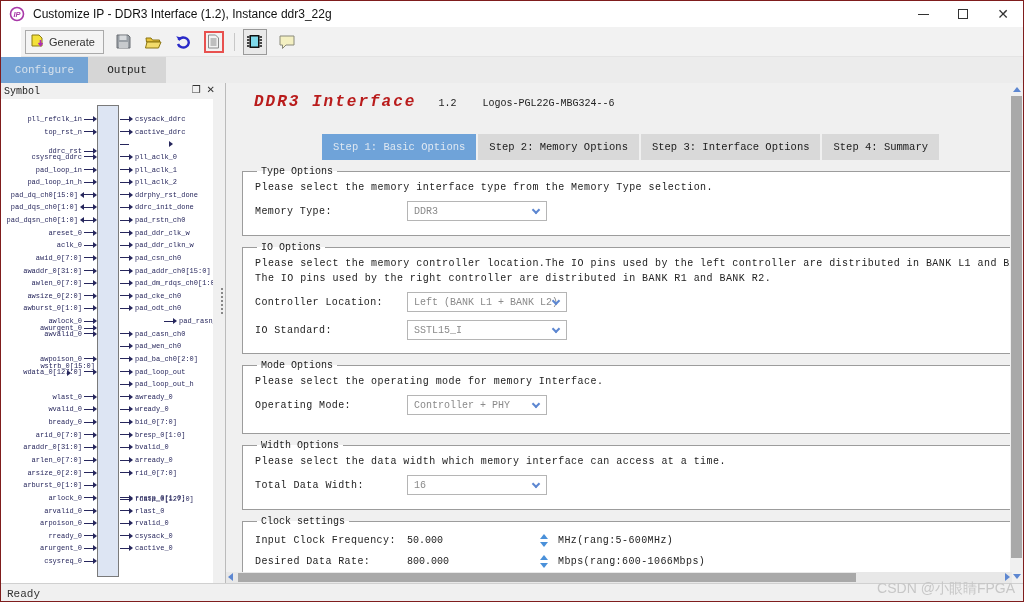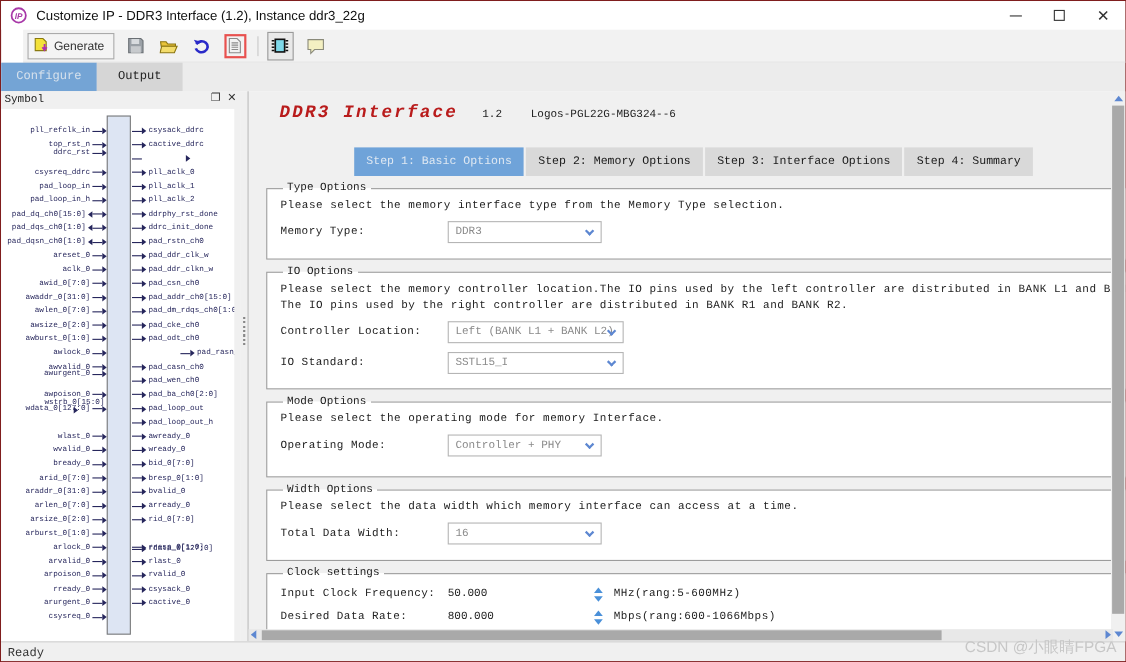--- a/index.html
+++ b/index.html
@@ -164,21 +164,21 @@
           <div class="port-row pl" style="top: 14px;">
             <span class="plabel">pll_refclk_in</span>
             <span class="wire"></span>
             <span class="ah"></span>
           </div>
           <div class="port-row pl" style="top: 26.63px;">
             <span class="plabel">top_rst_n</span>
             <span class="wire"></span>
             <span class="ah"></span>
           </div>
-          <div class="port-row pl" style="top: 34px;">
+          <div class="port-row pl" style="top: 46px;">
             <span class="plabel">ddrc_rst</span>
             <span class="wire"></span>
             <span class="ah"></span>
           </div>
           <div class="port-row pl" style="top: 51.89px;">
             <span class="plabel">csysreq_ddrc</span>
             <span class="wire"></span>
             <span class="ah"></span>
           </div>
           <div class="port-row pl" style="top: 64.52px;">
@@ -247,21 +247,21 @@
           <div class="port-row pl" style="top: 216.08px;">
             <span class="plabel">awlock_0</span>
             <span class="wire"></span>
             <span class="ah"></span>
           </div>
           <div class="port-row pl" style="top: 228.71px;">
             <span class="plabel">awvalid_0</span>
             <span class="wire"></span>
             <span class="ah"></span>
           </div>
-          <div class="port-row pl" style="top: 235px;">
+          <div class="port-row pl" style="top: 223px;">
             <span class="plabel">awurgent_0</span>
             <span class="wire"></span>
             <span class="ah"></span>
           </div>
           <div class="port-row pl" style="top: 253.97px;">
             <span class="plabel">awpoison_0</span>
             <span class="wire"></span>
             <span class="ah"></span>
           </div>
           <div class="port-row pl" style="top: 266.6px;">

